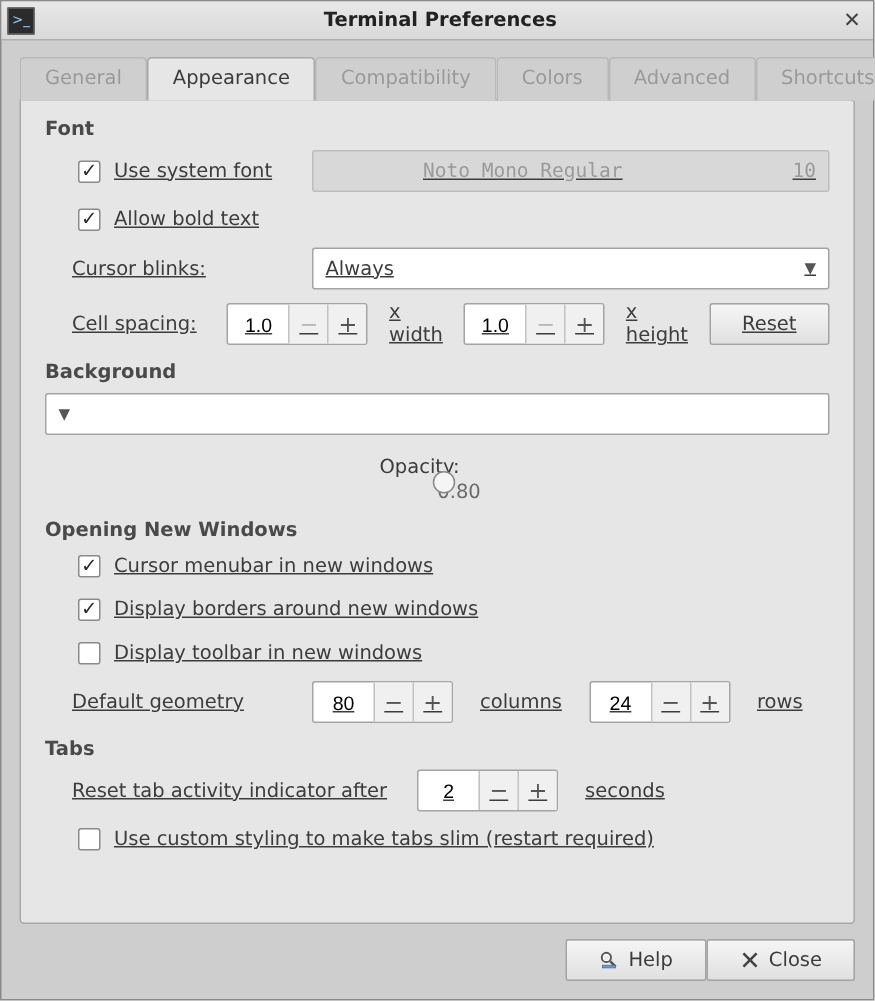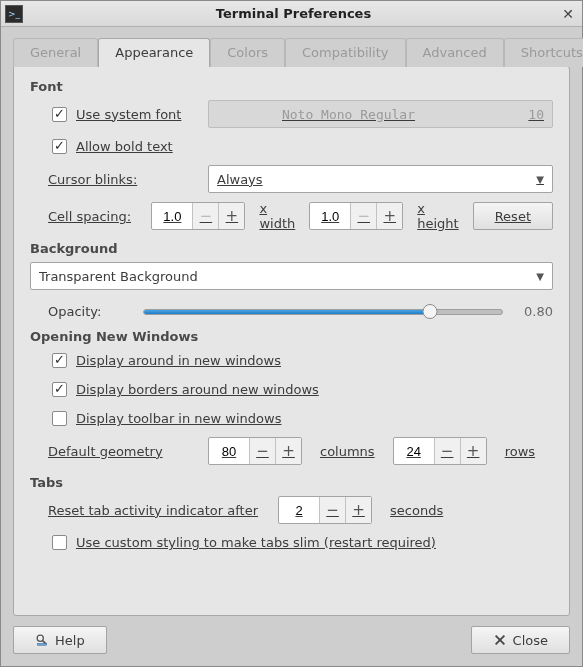--- a/index.html
+++ b/index.html
@@ -179,21 +179,21 @@
     font-size: 13px;
     color: #3c3c3c;
     display: inline-flex;
     align-items: center;
     gap: 6px;
     cursor: default;
   }
   .gap6 { gap: 6px; }
   .gap10 { gap: 10px; }
   .midtext { color: #3c3c3c; margin: 0 8px; }
-  .slider-row { display: flex; align-items: center; margin-top: 8px; }
+  .slider-row { display: flex; align-items: center; margin-top: 8px; flex-direction: column; }
   .slider-label { width: 95px; color: #3c3c3c; }
   .slider-track {
     flex: 1;
     position: relative;
     height: 6px;
     background: #bfbfbf;
     border: 1px solid #9e9e9e;
     border-radius: 3px;
     margin-right: 10px;
   }
@@ -207,21 +207,21 @@
     width: 15px; height: 15px;
     background: #f5f5f5;
     border: 1px solid #8a8a8a;
     border-radius: 50%;
     top: -6px;
     transform: translateX(-50%);
   }
   .slider-value { width: 40px; text-align: right; color: #6a6a6a; }
   .footer {
     display: flex;
-    justify-content: space-between;
+    justify-content: flex-end;
     padding: 10px 12px 12px 12px;
   }
   .icon-svg {
     display: inline-block;
     width: 14px; height: 14px;
   }
 </style>
 </head>
 <body>
 
@@ -231,22 +231,22 @@
     <div class="app-icon">&gt;_</div>
     <div class="title">Terminal Preferences</div>
     <div class="close-x">✕</div>
   </div>
 
   <div class="content">
 
     <div class="tab-strip">
       <div class="tab"><span>General</span></div>
       <div class="tab active"><span>Appearance</span></div>
+      <div class="tab"><span>Compatibility</span></div>
       <div class="tab"><span>Colors</span></div>
-      <div class="tab"><span>Compatibility</span></div>
       <div class="tab"><span>Advanced</span></div>
       <div class="tab"><span>Shortcuts</span></div>
     </div>
 
     <div class="tab-panel">
 
       <div class="section-heading first">Font</div>
       <div class="section-body">
 
         <div class="row">
@@ -291,39 +291,38 @@
           <span class="midtext">x height</span>
           <div class="btn">
             <span>Reset</span>
           </div>
         </div>
       </div>
 
       <div class="section-heading">Background</div>
       <div class="section-body" style="padding-left:0;">
         <div class="select" style="width:100%;">
-          <span>Transparent Background</span>
           <span class="arrow">▼</span>
         </div>
         <div class="slider-row" style="padding-left:18px; margin-top:14px;">
           <div class="slider-label">Opacity:</div>
           <div class="slider-track">
             <div class="slider-fill" id="opacity-fill" style="width: 80%;"></div>
             <div class="slider-thumb" id="opacity-thumb" style="left: 80%;"></div>
           </div>
           <div class="slider-value">0.80</div>
         </div>
       </div>
 
       <div class="section-heading">Opening New Windows</div>
       <div class="section-body">
         <div class="row">
           <label class="cb">
             <input type="checkbox" class="styled" id="cb-menubar" checked="" style="">
-            <span>Display around in new windows</span>
+            <span>Cursor menubar in new windows</span>
           </label>
         </div>
         <div class="row">
           <label class="cb">
             <input type="checkbox" class="styled" id="cb-borders" checked="" style="">
             <span>Display borders around new windows</span>
           </label>
         </div>
         <div class="row">
           <label class="cb">

